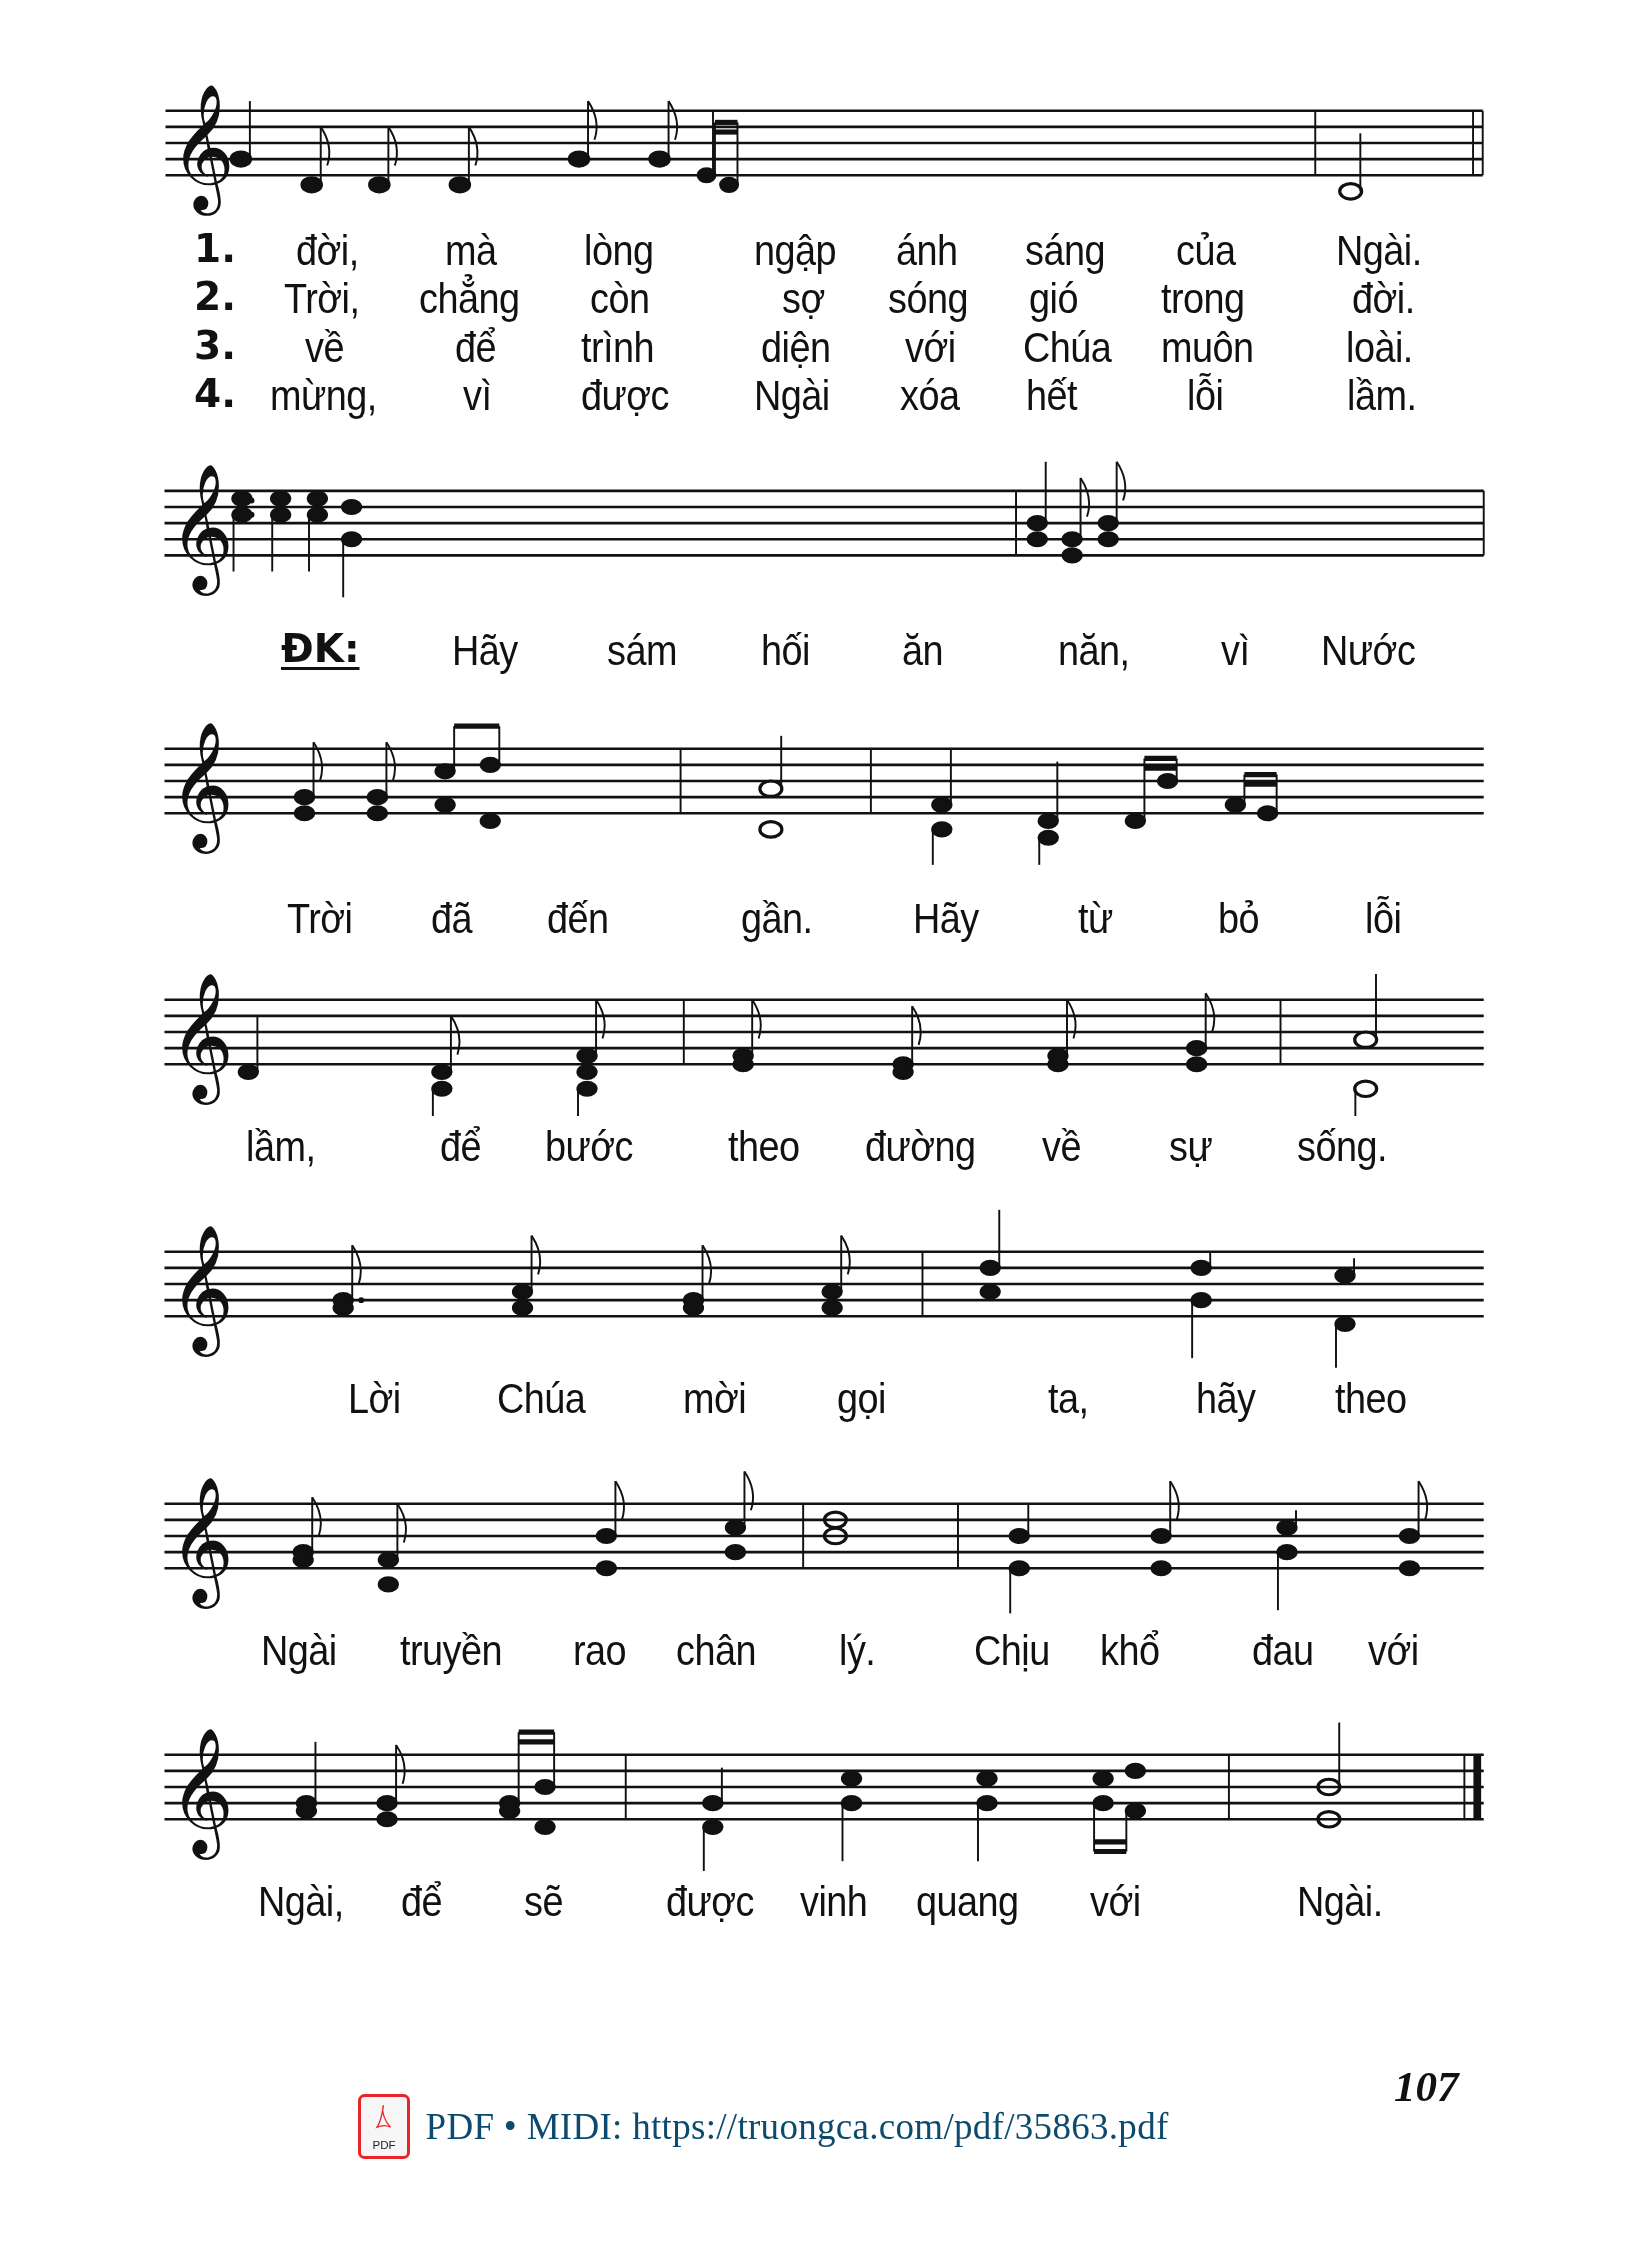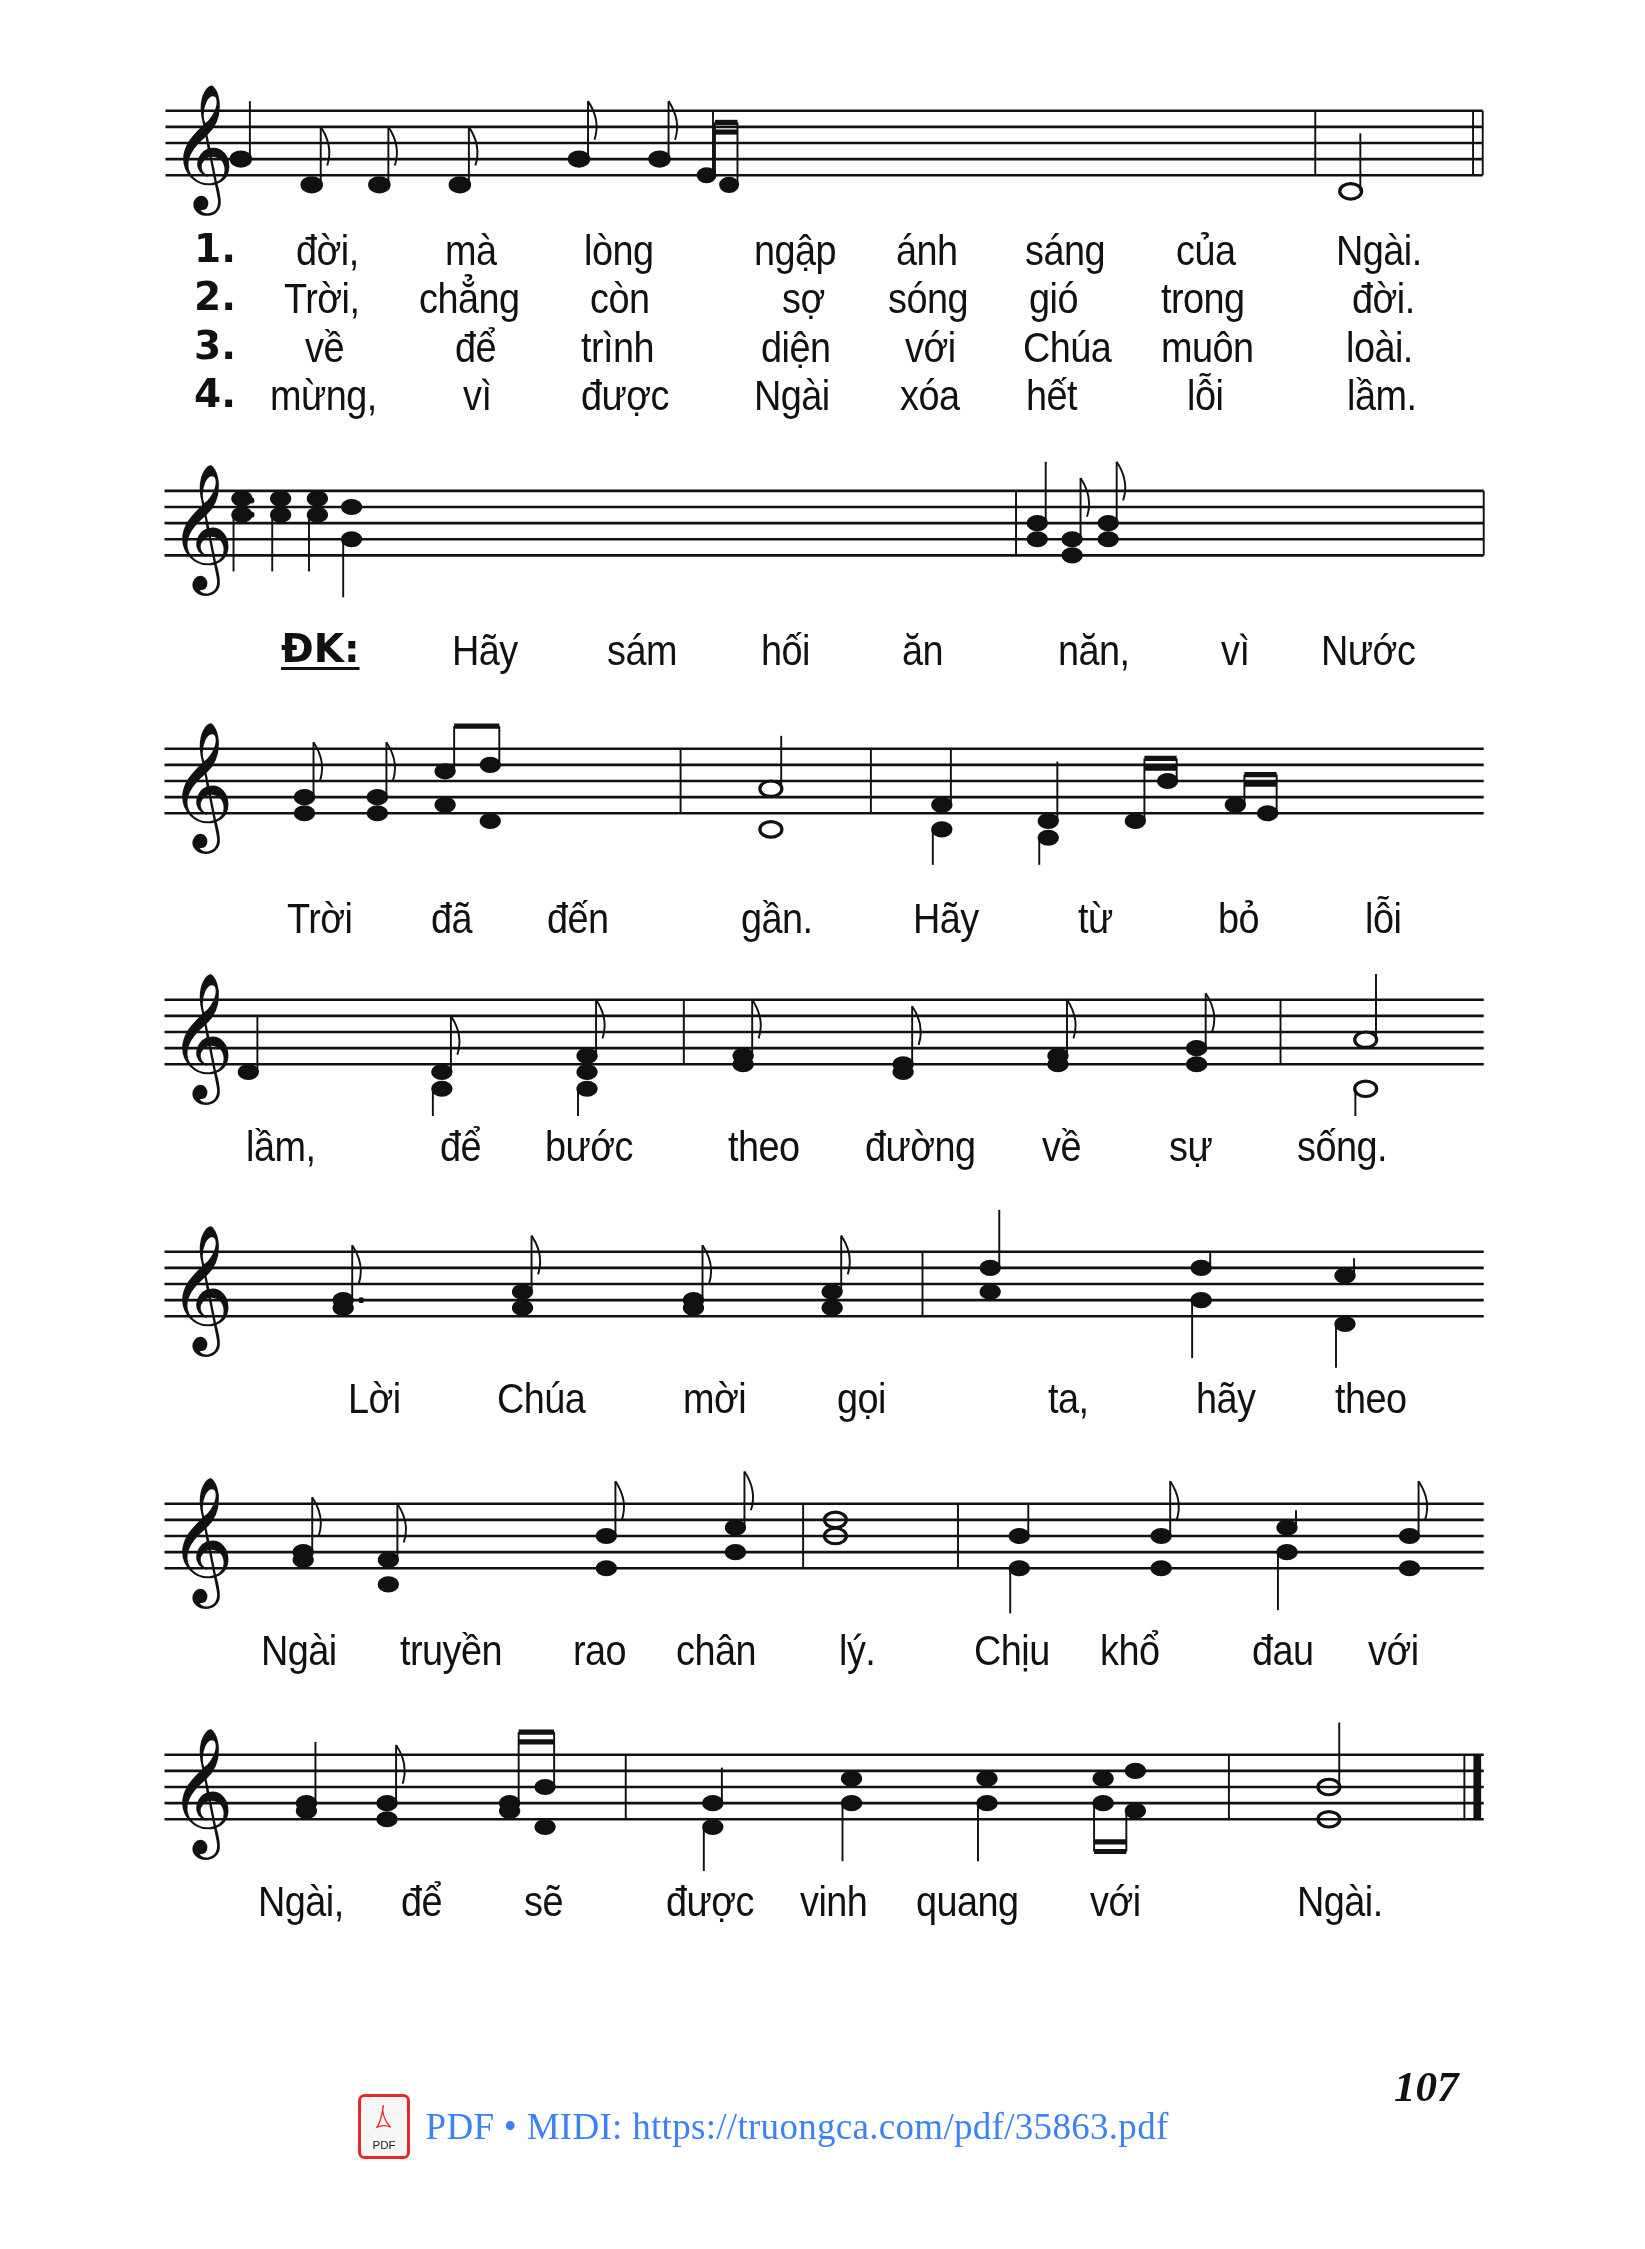--- a/index.html
+++ b/index.html
@@ -7,21 +7,21 @@
   .system{position:absolute;left:0;width:1645px;}
   .staff-svg{position:absolute;left:0;top:0;}
   .lyric-row{position:absolute;left:0;width:1645px;height:52px;}
   .lyric{position:absolute;font-family:"Liberation Sans",sans-serif;font-size:43px;letter-spacing:-0.6px;transform:scaleX(0.88);transform-origin:left top;white-space:nowrap;color:#111;}
   .vnum{position:absolute;font-family:"DejaVu Sans",sans-serif;font-weight:bold;font-size:39px;color:#111;}
   .dk{position:absolute;font-family:"DejaVu Sans",sans-serif;font-weight:bold;font-size:39px;text-decoration:underline;text-underline-offset:5.2px;color:#111;}
   .footer{position:absolute;left:358px;top:2091px;height:71px;display:flex;align-items:center;}
   .pdf-icon{width:52px;height:65px;border:3.9px solid #e8262a;border-radius:6.5px;background:#f6f6f6;position:relative;box-sizing:border-box;margin-right:15.5px;}
   .pdf-icon .glyph{position:absolute;left:14px;top:6.5px;width:17px;height:27px;}
   .pdf-icon .txt{position:absolute;left:0;right:0;bottom:5.2px;text-align:center;font-family:"Liberation Sans",sans-serif;font-size:11.6px;color:#222;}
-  .footer-text{font-family:"Liberation Serif",serif;font-size:37px;color:#3b82f6;letter-spacing:0.3px;}
+  .footer-text{font-family:"Liberation Serif",serif;font-size:37px;color:#0c4a6e;letter-spacing:0.3px;}
   .page-num{position:absolute;left:1394px;top:2062px;font-family:"Liberation Serif",serif;font-style:italic;font-weight:bold;font-size:43px;color:#111;}
 </style>
 </head>
 <body>
 
 <div class="system" style="top:0;height:452px;">
   <svg class="staff-svg" width="1645" height="219" viewBox="0 0 2550 340">
     <g stroke="#111" stroke-width="4">
       <line x1="255" y1="172" x2="2300" y2="172"></line>
         <line x1="255" y1="197" x2="2300" y2="197"></line>

